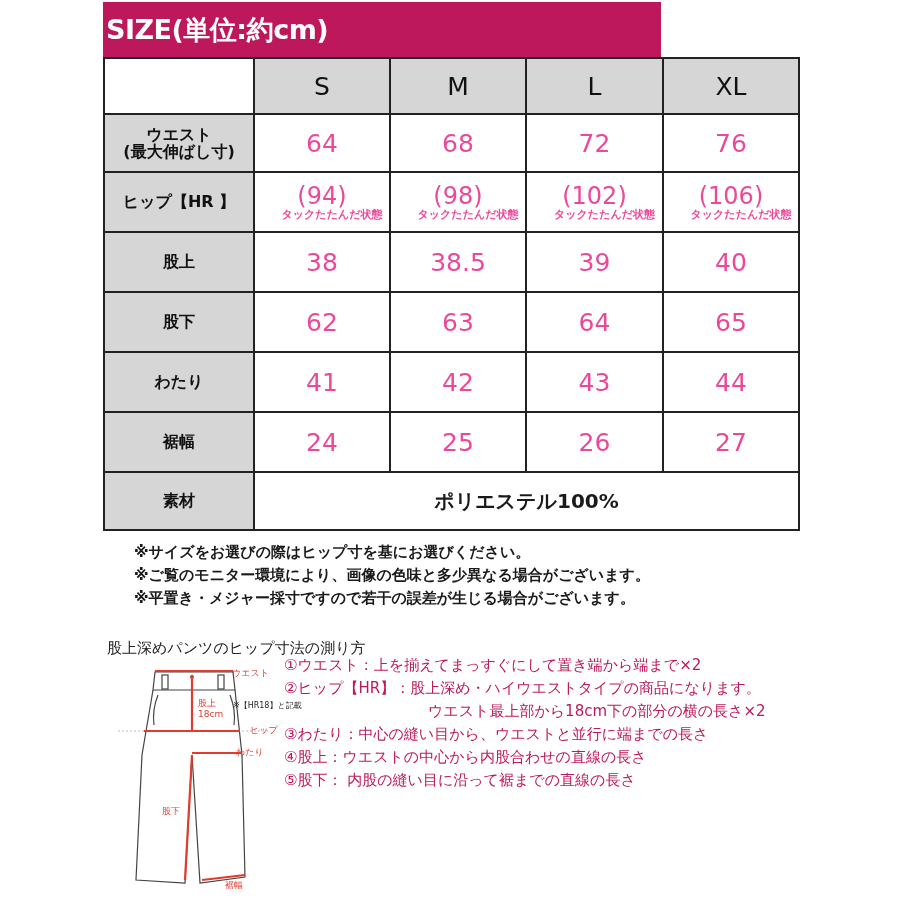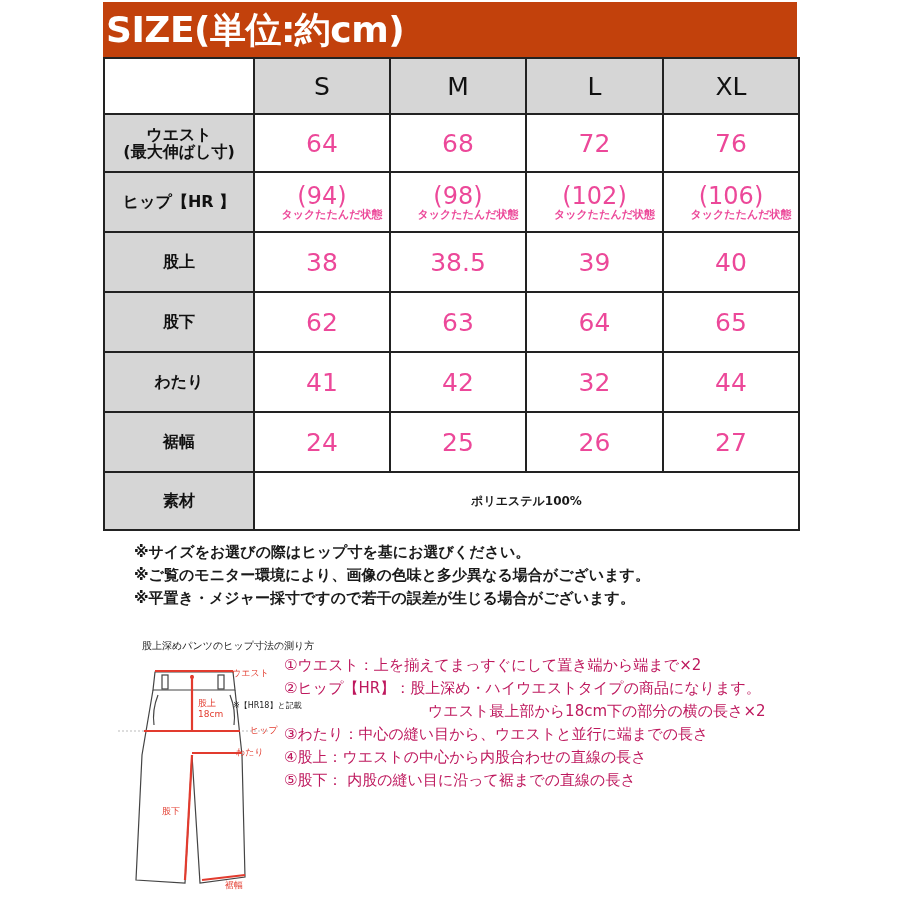--- a/index.html
+++ b/index.html
@@ -1,40 +1,40 @@
 <!DOCTYPE html>
 <html><head>
 <meta charset="utf-8">
 <style>
   html, body { margin:0; padding:0; background:#ffffff; }
   body { width:900px; height:900px; position:relative; overflow:hidden;
          font-family:"DejaVu Sans", "Liberation Sans", sans-serif; color:#1a1a1a; }
 
-  .title-bar { position:absolute; left:103px; top:2px; width:694px; height:56px;
-               background:#c2410c; color:#fff; font-size:36px; line-height:56px;
+  .title-bar { position:absolute; left:103px; top:2px; width:558px; height:56px;
+               background:#be185d; color:#fff; font-size:27px; line-height:56px;
                padding-left:3px; box-sizing:border-box; font-weight:bold; letter-spacing:-0.5px; }
 
   table.size-table { position:absolute; left:103px; top:57px; width:695px;
                      border-collapse:collapse; table-layout:fixed; }
   .size-table td { border:2px solid #222; text-align:center; vertical-align:middle;
                    padding:0; height:56px; box-sizing:border-box; }
   .size-table td.corner { background:#fff; }
   .size-table td.size-head { background:#d6d6d6; font-size:25px; color:#111; }
   .size-table td.row-label { background:#d6d6d6; font-size:16px; color:#111; font-weight:bold; }
   .size-table td.val { background:#fff; font-size:25px; color:#ec4899;border-radius:24px; }
-  .size-table td.material { background:#fff; font-size:12px; font-weight:bold; }
+  .size-table td.material { background:#fff; font-size:20px; font-weight:bold; }
   .waist-label { line-height:17px; font-size:16px; }
   .hip-val { line-height:20px; }
   .hip-num { display:block; font-size:24px; line-height:24px; }
   .hip-note { display:block; font-size:11px; line-height:13px; font-weight:bold;padding-left:20px; }
 
   .notes { position:absolute; left:110px; top:541px; font-size:15px; line-height:23px; font-weight:bold; color:#1a1a1a;margin-left:24px; }
   .notes div { white-space:nowrap; }
 
-  .diagram-title { position:absolute; left:107px; top:639px; font-size:10px; color:#222; white-space:nowrap;margin-left:35px; }
+  .diagram-title { position:absolute; left:107px; top:639px; font-size:15px; color:#222; white-space:nowrap; }
   .diagram { position:absolute; left:110px; top:655px; }
   .lbl-red { position:absolute; color:#e23b2e; font-size:9px; white-space:nowrap; }
   .lbl-black { position:absolute; color:#222; font-size:8px; white-space:nowrap; }
 
   .howto { position:absolute; left:284px; top:654px; font-size:15px; line-height:23px; color:#be185d; }
   .howto div { white-space:nowrap; }
   .howto .indent { padding-left:144px; }
 </style>
 </head>
 <body>
@@ -97,21 +97,21 @@
     <td class="row-label" style="height:60px">股下</td>
     <td class="val">62</td>
     <td class="val">63</td>
     <td class="val">64</td>
     <td class="val">65</td>
   </tr>
   <tr style="height:60px">
     <td class="row-label" style="height:60px">わたり</td>
     <td class="val">41</td>
     <td class="val">42</td>
-    <td class="val">32</td>
+    <td class="val">43</td>
     <td class="val">44</td>
   </tr>
   <tr style="height:60px">
     <td class="row-label" style="height:60px">裾幅</td>
     <td class="val">24</td>
     <td class="val">25</td>
     <td class="val">26</td>
     <td class="val">27</td>
   </tr>
   <tr style="height:58px">

